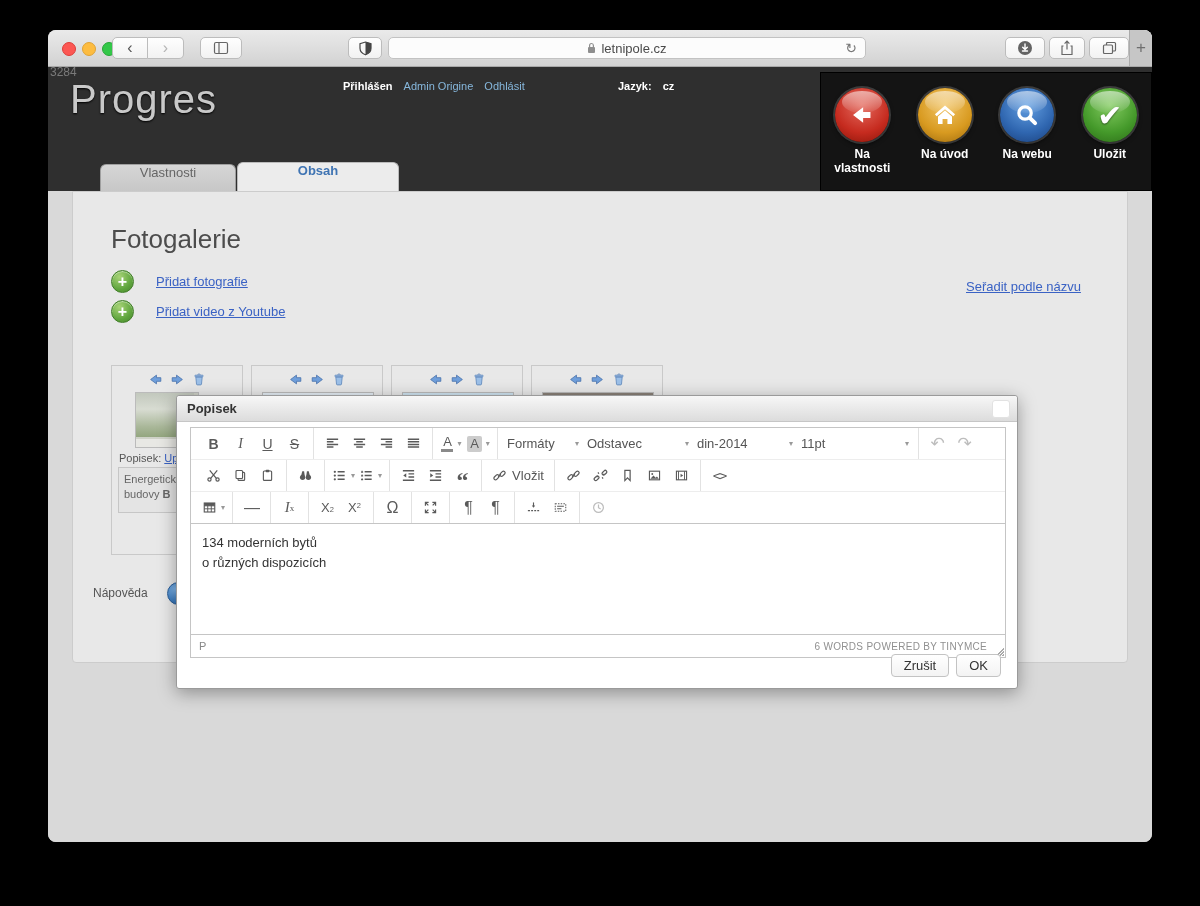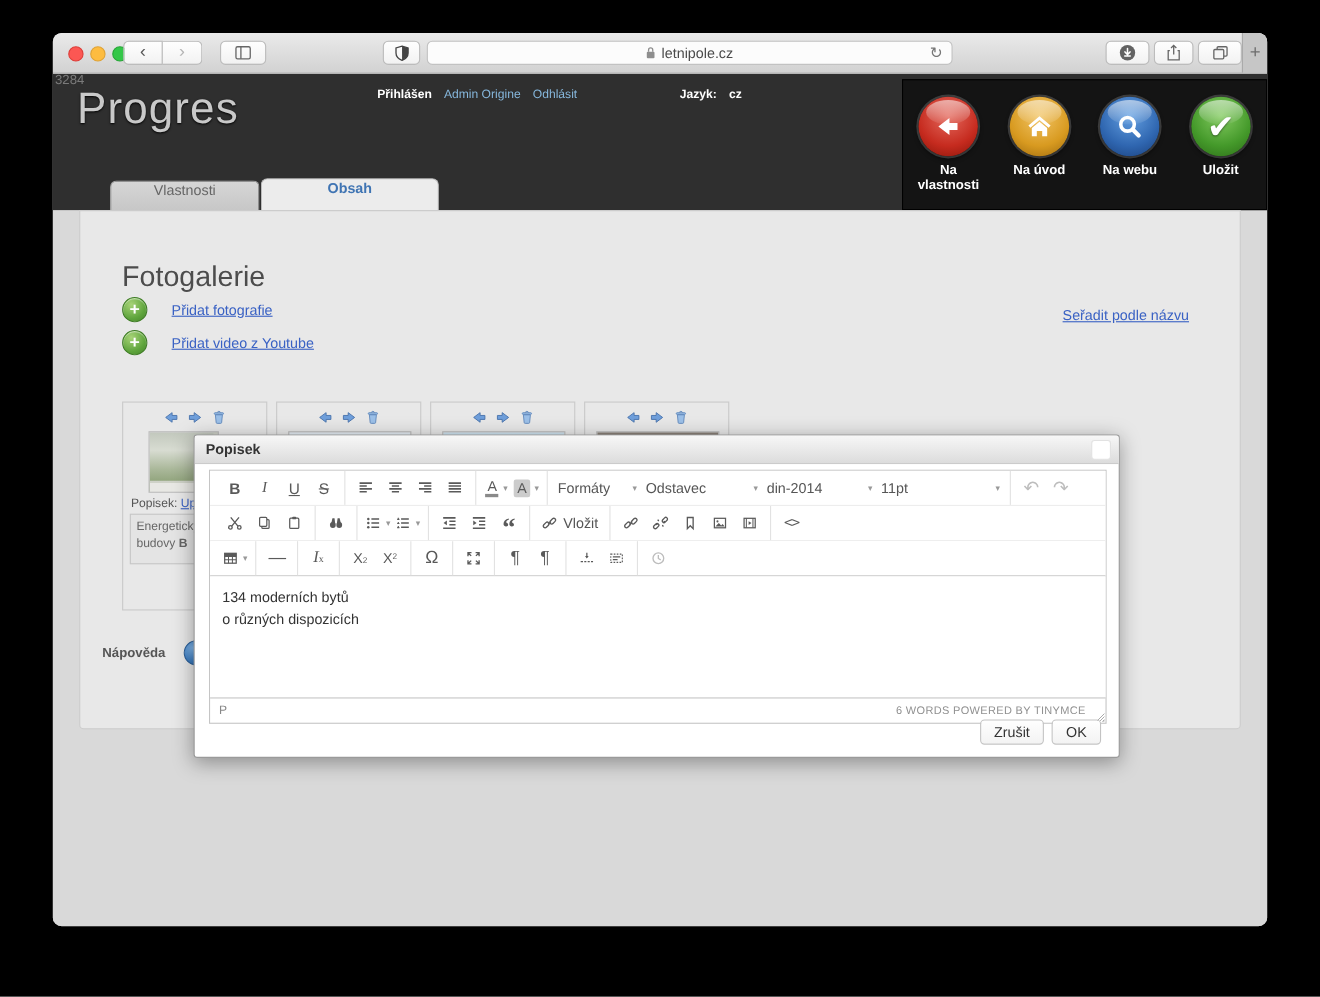--- a/index.html
+++ b/index.html
@@ -51,42 +51,42 @@
   
   .tab{position:absolute;height:27px;box-sizing:border-box;border-radius:6px 6px 0 0;display:flex;
        align-items:flex-start;justify-content:center;font-size:13px;cursor:pointer}
   .tab.inactive{left:52px;top:97px;width:136px;background:linear-gradient(#d6d6d6,#c7c7c7);
        color:#666;border:1px solid #9f9f9f;border-bottom:none}
   .tab.active{left:189px;top:95px;width:162px;height:29px;background:#ececec;color:#3f74b3;
        font-weight:bold;border:1px solid #bbb;border-bottom:none}
   
   .panel{position:absolute;left:24px;top:124px;width:1056px;height:472px;background:#e8e8e8;
          border:1px solid #cccccc;box-sizing:border-box;border-radius:0 0 4px 4px}
-  .h1{position:absolute;left:38px;top:44px;font-size:26px;color:#4c4c4c}
+  .h1{position:absolute;left:38px;top:32px;font-size:26px;color:#4c4c4c}
   .addrow{position:absolute;left:38px;display:flex;align-items:center;gap:22px}
   .addplus{width:21px;height:21px;border-radius:50%;display:flex;align-items:center;justify-content:center;
            background:radial-gradient(circle at 35% 28%,#a7d377,#5ea43c 62%,#47852c);
            border:1px solid #3f7d26;color:#fff;font-weight:bold;font-size:16px;line-height:1;
            box-shadow:inset 0 1px 1px rgba(255,255,255,.5)}
   .bluelink{color:#3a62c4;font-size:13px;text-decoration:underline;cursor:pointer}
   .sortlink{position:absolute;left:893px;top:87px}
   .card{position:absolute;top:173px;width:132px;height:190px;border:1px solid #c9c9c9;box-sizing:border-box}
   .cicons{display:flex;justify-content:center;gap:5px;padding-top:5px}
   .cimg{position:absolute;border:1px solid #bbb}
   .img-bldg{left:23px;top:26px;width:62px;height:54px;
      background:linear-gradient(180deg,#c2c8bd 0%,#d8dcd2 30%,#aab89a 62%,#7e9566 100%);
      box-shadow:inset 8px -18px 0 -10px #e8e8e4, inset -20px -26px 0 -16px #cfd2c8}
   .img-strip2{left:10px;top:26px;width:110px;height:70px;background:linear-gradient(#e6eef5,#9fc3dd 70%,#7ba6c6)}
   .img-strip3{left:10px;top:26px;width:110px;height:70px;background:linear-gradient(#cfe4f1 0%,#bcd8ea 45%,#86a96a 75%,#6c8f52)}
   .img-strip4{left:10px;top:26px;width:110px;height:70px;background:linear-gradient(#8a8178,#5f574e 60%,#403a33)}
   .caption{position:absolute;left:7px;top:86px;font-size:11px;color:#555}
   .caption a{color:#3a62c4;text-decoration:underline}
   .descbox{position:absolute;left:6px;top:101px;width:116px;height:46px;border:1px solid #c6c6c6;
            background:#e4e4e4;box-sizing:border-box;font-size:11px;color:#666;padding:4px 5px;line-height:1.35}
-  .help{position:absolute;left:20px;top:394px;font-size:12px;font-weight:bold;color:#555}
+  .help{position:absolute;left:20px;top:394px;font-size:12px;font-weight:normal;color:#555}
   .helpcircle{position:absolute;left:94px;top:390px;width:21px;height:21px;border-radius:50%;
            background:radial-gradient(circle at 35% 28%,#7fb4e8,#3c7cc0 62%,#2b5f99);border:1px solid #2b5f99}
   
   .dialog{position:absolute;left:128px;top:328px;width:842px;height:294px;background:#fff;
           border:1px solid #9a9a9a;border-radius:3px;box-shadow:0 4px 18px rgba(0,0,0,.35);box-sizing:border-box}
   .dtitle{height:25px;background:linear-gradient(#f7f7f7,#dcdcdc);border-bottom:1px solid #c6c6c6;
           border-radius:3px 3px 0 0;display:flex;align-items:center;padding:0 10px;
           font-size:13px;font-weight:bold;color:#333;position:relative}
   .dclose{position:absolute;right:7px;top:4px;width:16px;height:16px;background:#fff;border:1px solid #e2e2e2;
           border-radius:3px}

